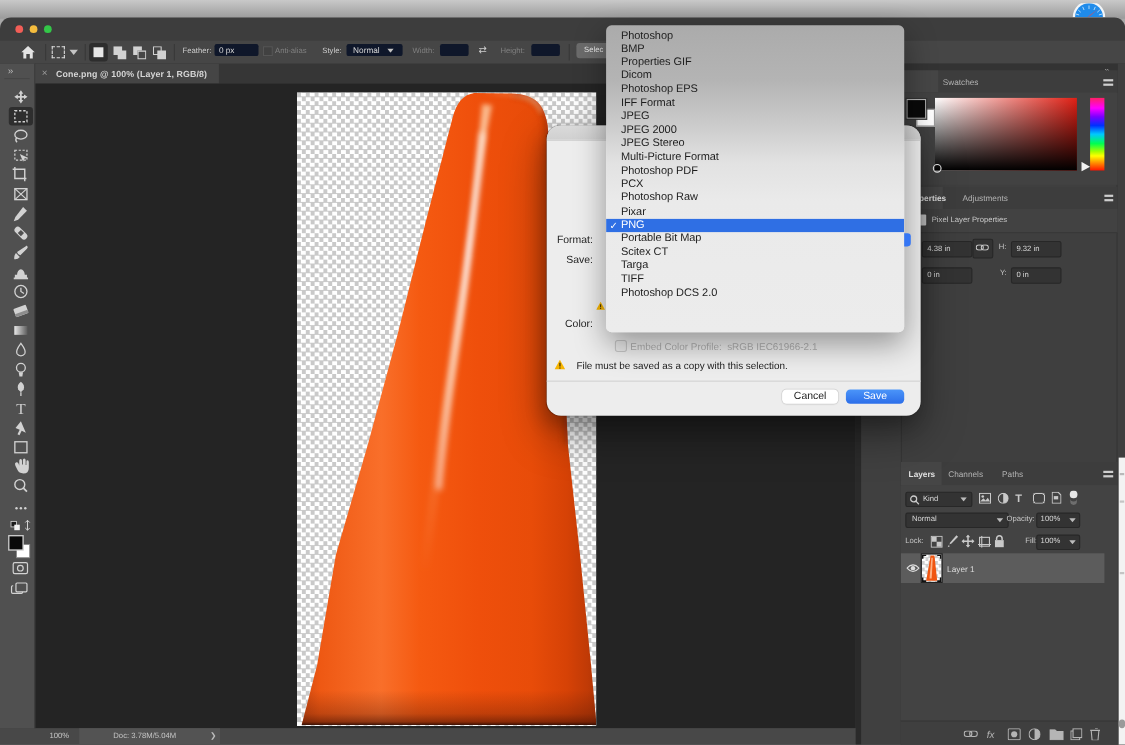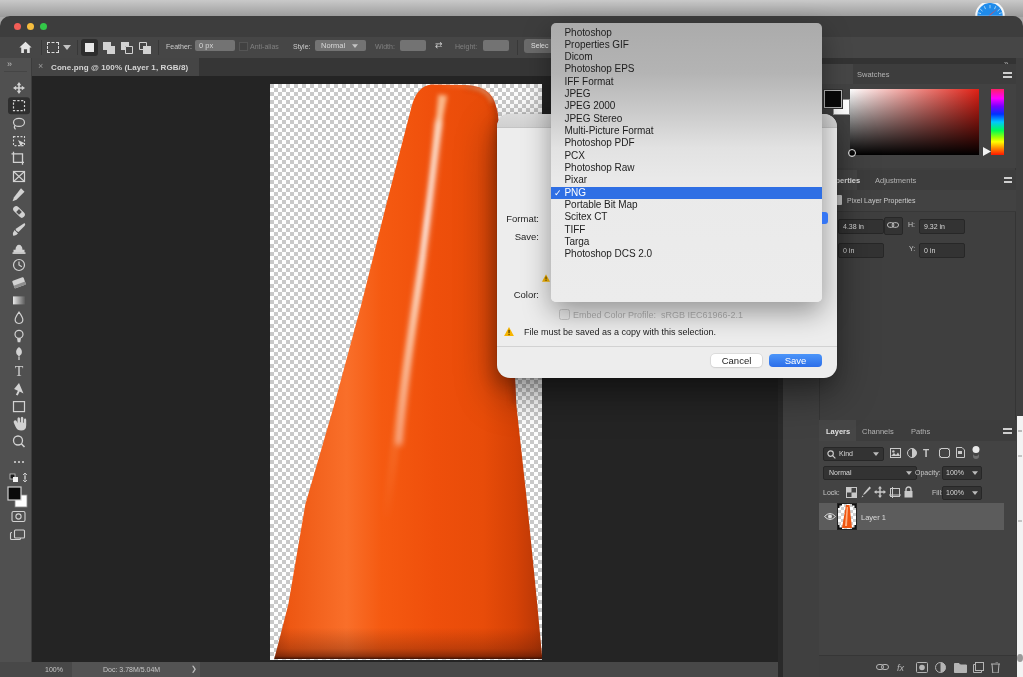--- a/index.html
+++ b/index.html
@@ -1,21 +1,21 @@
 <!DOCTYPE html>
 <html><head>
 <meta charset="utf-8">
 <style>
   html,body{margin:0;padding:0;}
   body{width:1023px;height:677px;overflow:hidden;position:relative;
        font-family:"Liberation Sans",sans-serif;background:#a8a8a8;}
   .abs{position:absolute;}
   .t11{font-size:7px;color:#cccccc;}
   .t10{font-size:7px;color:#c6c6c6;}
-  .fld{background:#737373;border-radius:2px;color:#d8d8d8;font-size:7.5px;}
+  .fld{background:#0f172a;border-radius:2px;color:#d8d8d8;font-size:7.5px;}
   .dkfld{background:#333333;border:1px solid #272727;border-radius:2px;color:#d8d8d8;font-size:7px;}
 </style>
 </head>
 <body>
 
 <div class="abs" style="left:0;top:0;width:1023px;height:17px;background:linear-gradient(#c9c9c9,#9a9a9a);"></div>
 <svg class="abs" style="left:972px;top:3px;" width="36" height="13" viewBox="0 0 44 15">
   <path d="M4,15 A18,18 0 0 1 40,15 Z" fill="#f4f6f8"></path>
   <path d="M6.5,15 A15.5,15.5 0 0 1 37.5,15 Z" fill="#1f8bea"></path>
   <g stroke="#bfe2fa" stroke-width="1">
@@ -413,37 +413,38 @@
     </svg>
   <div class="abs" style="left:27px;top:213px;color:#1c1c1c;font-size:9px;">File must be saved as a copy with this selection.</div>
   <div class="abs" style="left:0;top:232px;width:340px;height:1px;background:#d2d2d2;"></div>
   <div class="abs" style="left:214px;top:240px;width:51px;height:13px;background:#ffffff;border-radius:4px;box-shadow:0 0 0 0.5px #cfcfcf, 0 0.5px 1.5px rgba(0,0,0,0.18);color:#1c1c1c;font-size:9.5px;text-align:center;line-height:13px;">Cancel</div>
   <div class="abs" style="left:272px;top:240px;width:53px;height:13px;background:linear-gradient(#4b95f9,#2c6ee9);border-radius:4px;color:#ffffff;font-size:9.5px;text-align:center;line-height:13px;">Save</div>
 </div>
 
 <div class="abs" id="menu" style="left:550.5px;top:23px;width:271.5px;height:279px;border-radius:5px;box-shadow:0 10px 28px rgba(0,0,0,0.38);background:linear-gradient(#ababab 0px, #b4b4b4 50px, #cbcbcb 90px, #e2e2e2 125px, #eaeaea 160px, #ececec 279px);font-size:10px;letter-spacing:-0.05px;color:#1d1d1d;overflow:hidden;">
     <div style="padding-top:3.5px;">
       <div style="position:relative;height:12.34px;line-height:12.6px;padding-left:14px;">Photoshop</div>
+      <div style="position:relative;height:12.34px;line-height:12.6px;padding-left:14px;">BMP</div>
       <div style="position:relative;height:12.34px;line-height:12.6px;padding-left:14px;">Properties GIF</div>
       <div style="position:relative;height:12.34px;line-height:12.6px;padding-left:14px;">Dicom</div>
       <div style="position:relative;height:12.34px;line-height:12.6px;padding-left:14px;">Photoshop EPS</div>
       <div style="position:relative;height:12.34px;line-height:12.6px;padding-left:14px;">IFF Format</div>
       <div style="position:relative;height:12.34px;line-height:12.6px;padding-left:14px;">JPEG</div>
       <div style="position:relative;height:12.34px;line-height:12.6px;padding-left:14px;">JPEG 2000</div>
       <div style="position:relative;height:12.34px;line-height:12.6px;padding-left:14px;">JPEG Stereo</div>
       <div style="position:relative;height:12.34px;line-height:12.6px;padding-left:14px;">Multi-Picture Format</div>
       <div style="position:relative;height:12.34px;line-height:12.6px;padding-left:14px;">Photoshop PDF</div>
       <div style="position:relative;height:12.34px;line-height:12.6px;padding-left:14px;">PCX</div>
       <div style="position:relative;height:12.34px;line-height:12.6px;padding-left:14px;">Photoshop Raw</div>
       <div style="position:relative;height:12.34px;line-height:12.6px;padding-left:14px;">Pixar</div>
       <div style="position:relative;height:12.34px;line-height:12.6px;padding-left:14px;background:#2f6fe4;color:#fff;"><span style="position:absolute;left:3.5px;top:0;font-size:9px;">✓</span>PNG</div>
       <div style="position:relative;height:12.34px;line-height:12.6px;padding-left:14px;">Portable Bit Map</div>
       <div style="position:relative;height:12.34px;line-height:12.6px;padding-left:14px;">Scitex CT</div>
+      <div style="position:relative;height:12.34px;line-height:12.6px;padding-left:14px;">Targa</div>
       <div style="position:relative;height:12.34px;line-height:12.6px;padding-left:14px;">TIFF</div>
-      <div style="position:relative;height:12.34px;line-height:12.6px;padding-left:14px;">Targa</div>
       <div style="position:relative;height:12.34px;line-height:12.6px;padding-left:14px;">Photoshop DCS 2.0</div>
     </div>
   </div>
 
 <div class="abs" style="left:822px;top:212px;width:6px;height:12px;background:#3576f4;border-radius:0 3px 3px 0;"></div>
 
 <div class="abs" style="left:1016.5px;top:416px;width:6.5px;height:261px;background:#f3f3f3;"></div>
 <div class="abs" style="left:1018px;top:430px;width:4px;height:2px;background:#b9b9b9;"></div>
 <div class="abs" style="left:1018px;top:455px;width:4px;height:2px;background:#c4c4c4;"></div>
 <div class="abs" style="left:1018px;top:520px;width:4px;height:2px;background:#c4c4c4;"></div>

